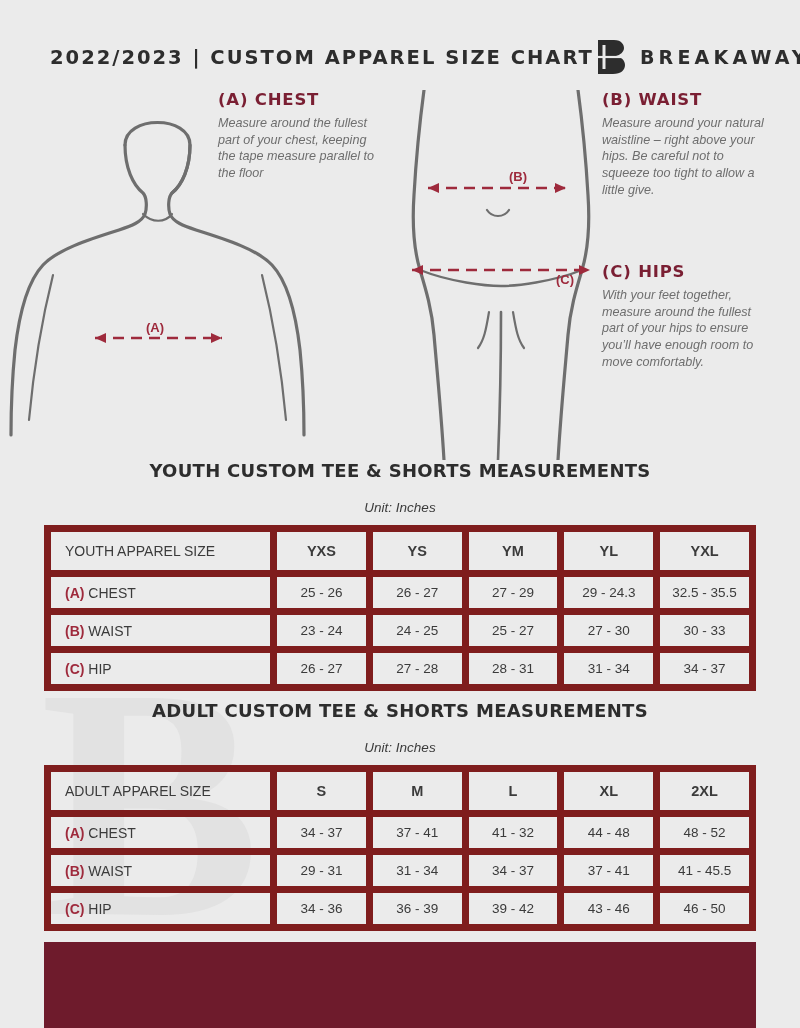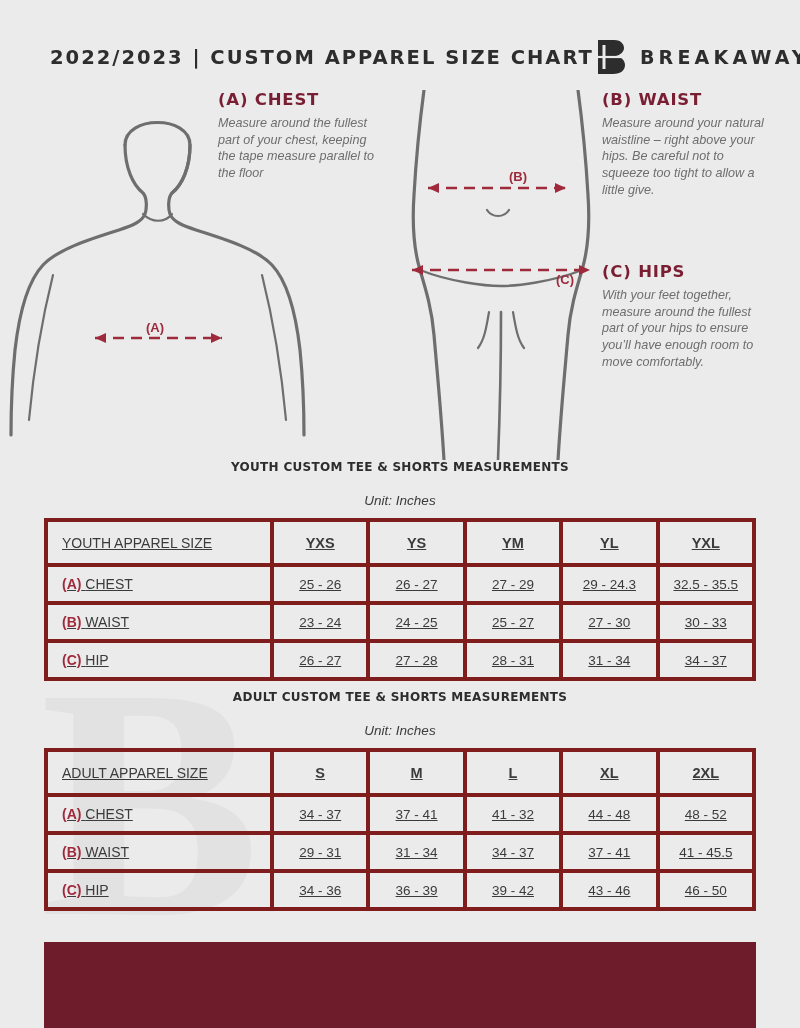--- a/index.html
+++ b/index.html
@@ -89,21 +89,21 @@
   }
   .c-chest { left: 218px; top: 0px; width: 168px; }
   .c-waist { left: 602px; top: 0px; width: 168px; }
   .c-hips  { left: 602px; top: 172px; width: 170px; }
 
   
   .section-title {
     position: relative;
     z-index: 2;
     text-align: center;
-    font-size: 12px;
+    font-size: 18px;
     font-weight: bold;
     letter-spacing: 0.3px;
     color: #2d2d2d;
     font-family: "DejaVu Sans", sans-serif;
   }
   .section-unit {
     position: relative;
     z-index: 2;
     text-align: center;
     font-size: 13.5px;
@@ -115,28 +115,27 @@
   
   table {
     position: relative;
     z-index: 2;
     width: 712px;
     margin: 0 auto;
     border-collapse: collapse;
     table-layout: fixed;
   }
   table td, table th {
-    border: 4px solid #7f1d1d;
+    border: 7px solid #7f1d1d;
     padding: 0;
     height: 38px;
     font-size: 13.5px;
     color: #3b3b3b;
     text-align: center;
     font-weight: normal;
-    text-decoration: underline;
   }
   table thead th {
     height: 45px;
     font-size: 14.5px;
     font-weight: bold;
   }
   table thead th.rowlabel {
     text-align: left;
     padding-left: 14px;
     font-weight: normal;

